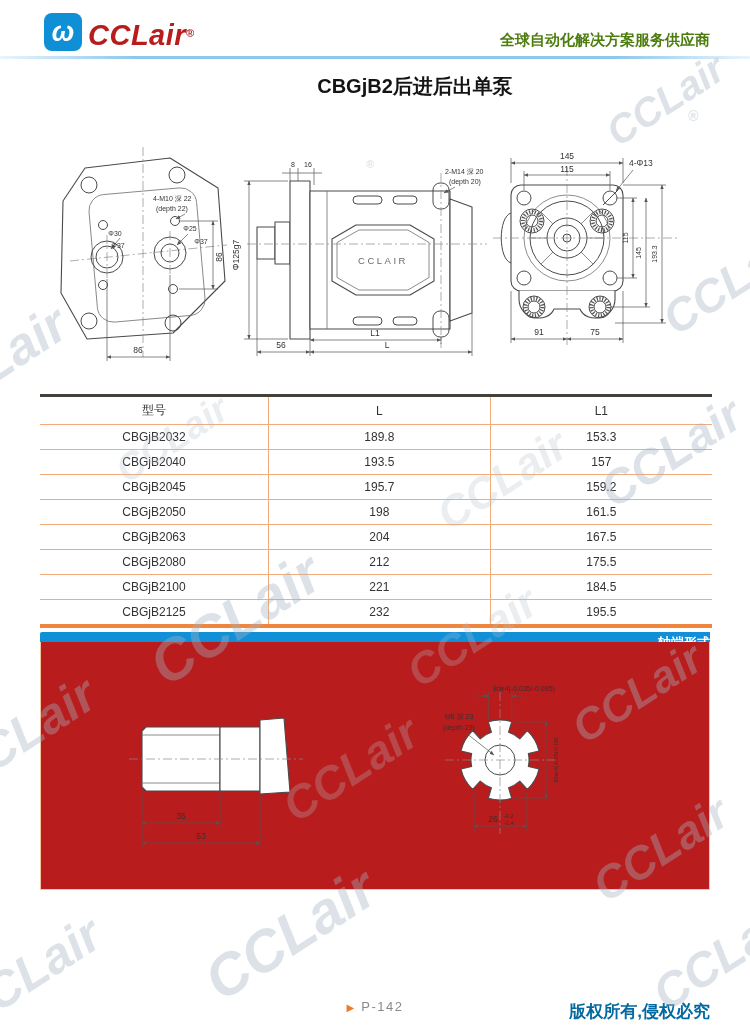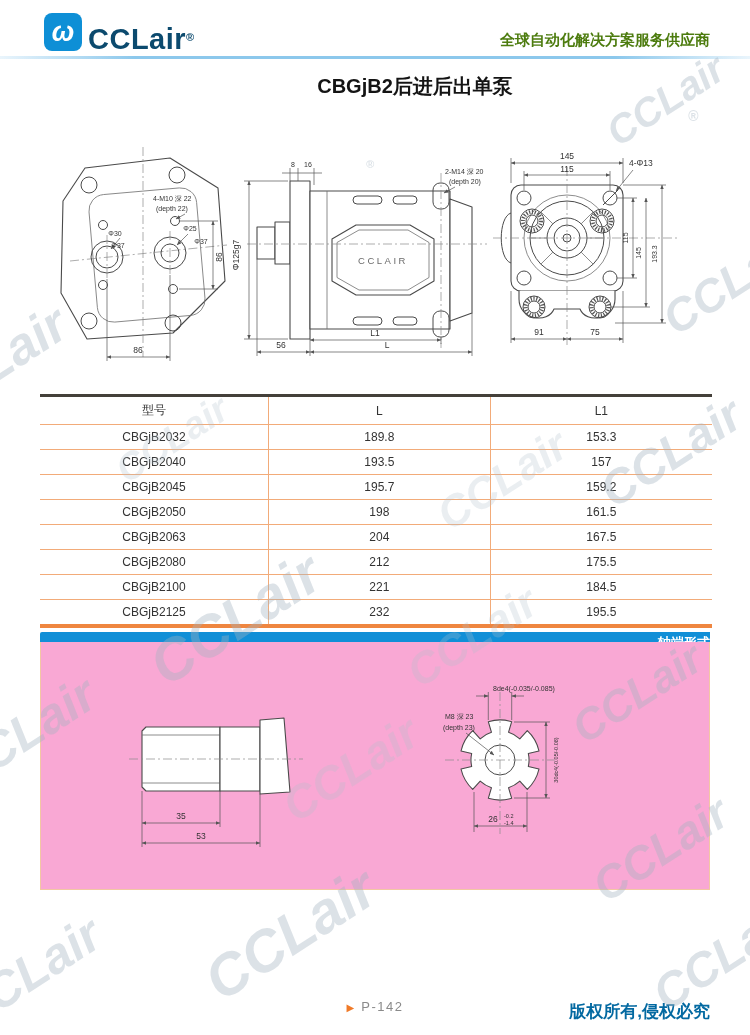--- a/index.html
+++ b/index.html
@@ -4,39 +4,39 @@
 <style>
   html,body{margin:0;padding:0;background:#e9e9e9;}
   .page{position:relative;width:750px;height:1035px;background:#fff;overflow:hidden;
         font-family:"Liberation Sans",sans-serif;margin:0 auto;}
   
   .header{position:absolute;top:0;left:0;width:750px;height:58px;background:#fff;}
   .logo{position:absolute;left:44px;top:13px;display:flex;align-items:flex-start;}
   .logo-mark{width:38px;height:38px;background:#0e8fd6;border-radius:8px;color:#fff;
              display:flex;align-items:center;justify-content:center;font-size:27px;
              font-style:italic;font-weight:bold;}
-  .logo-text{color:#0c4a6e;font-size:29px;font-weight:bold;letter-spacing:.5px;
-             margin-left:6px;line-height:52px;}
+  .logo-text{color:#b91c1c;font-size:29px;font-weight:bold;letter-spacing:.5px;
+             margin-left:6px;line-height:44px;font-style:italic;}
   .logo-reg{font-size:11px;vertical-align:top;position:relative;top:-2px;font-weight:bold;}
   .tagline{position:absolute;right:40px;top:31px;color:#4d7c0f;font-weight:bold;font-size:15px;}
   .header-line{position:absolute;top:56px;left:0;width:750px;height:3px;
                background:linear-gradient(90deg,#eaf5fc,#8cc8ec 18%,#8cc8ec 82%,#eaf5fc);}
   
   .page-title{position:absolute;top:73px;left:0;width:750px;text-align:center;
               font-size:20px;font-weight:bold;color:#141414;padding-left:40px;}
   
   .section-bar{position:absolute;left:40px;width:670px;height:21px;background:#118fd7;
                color:#fff;font-size:13px;font-weight:bold;line-height:21px;
                padding-left:11px;box-sizing:border-box;border-radius:2px 0 0 2px;}
   #bar1{top:110px;}
   #bar2{top:632px;text-align:right;}
   
   .drawings1{position:absolute;left:25px;top:133px;}
   .shaft-box{position:absolute;left:40px;top:642px;width:668px;height:247px;
-             border:1px solid #f3c7a3;border-top:none;background:#f9a8d4;}
+             border:1px solid #f3c7a3;border-top:none;background:#b91c1c;}
   svg text{font-family:"Liberation Sans",sans-serif;}
   .outline{fill:#fff;stroke:#4a4a4a;stroke-width:1.1;stroke-linejoin:round;}
   .thin{fill:none;stroke:#4a4a4a;stroke-width:1;}
   .thin2{fill:none;stroke:#707070;stroke-width:.8;}
   .cl{stroke:#8a8a8a;stroke-width:.7;stroke-dasharray:9 3 2 3;fill:none;}
   .dim{stroke:#555;stroke-width:.7;fill:none;}
   .dimtxt{fill:#333;font-size:8.5px;}
   .dimtxt-s{fill:#333;font-size:7px;}
   .dimtxt-xs{fill:#333;font-size:5.5px;}
   .hatchring{fill:none;stroke:#555;stroke-width:4;stroke-dasharray:1.2 1.6;}

